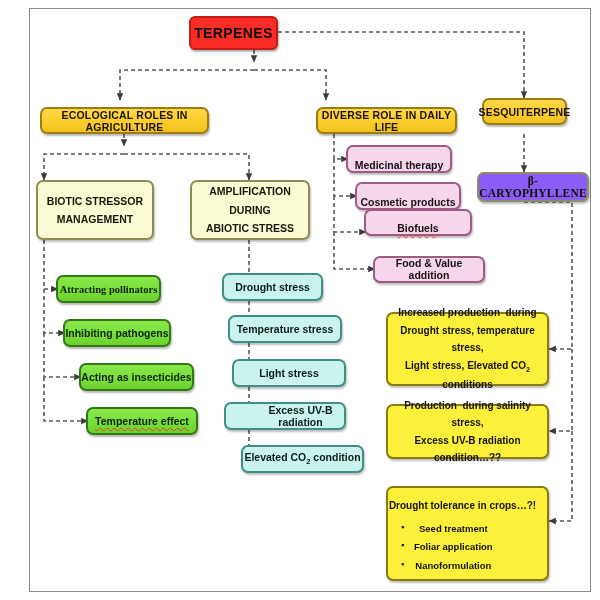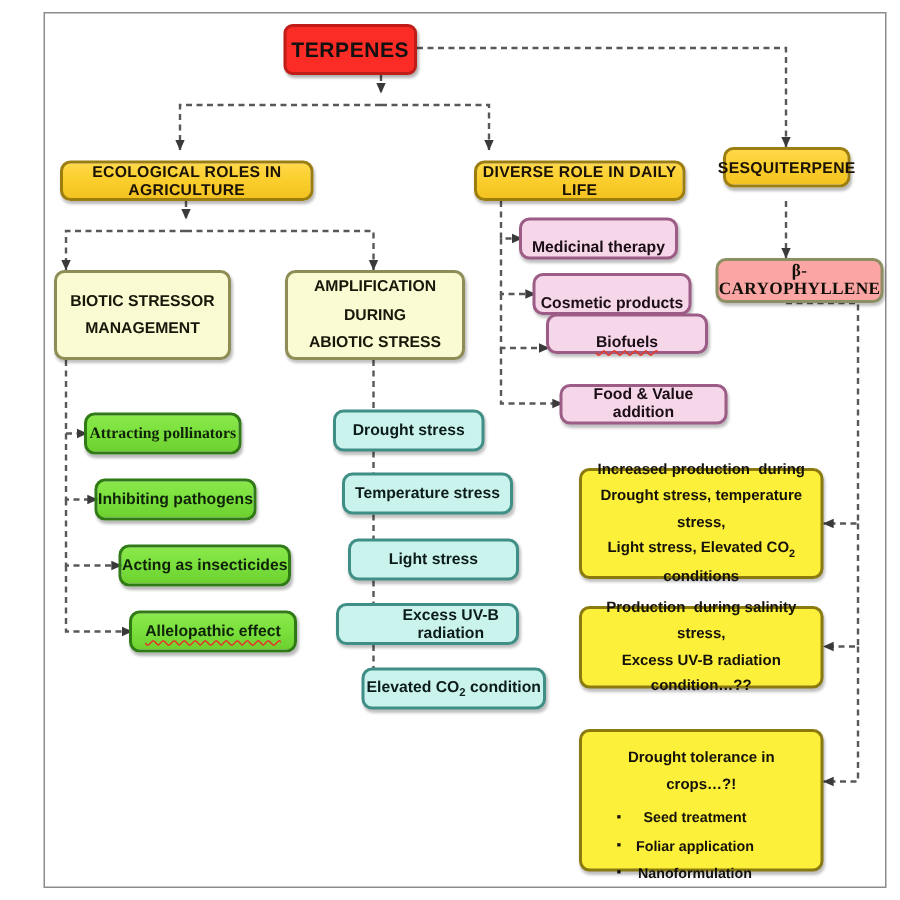--- a/index.html
+++ b/index.html
@@ -39,21 +39,21 @@
     box-shadow:1px 2px 2px rgba(0,0,0,.28);
   }
   
   .n-cream{
     background:#fbfbd3;border:2px solid #8d8d55;color:#17170a;font-size:10.5px;
     line-height:1.65;
     box-shadow:1px 2px 2px rgba(0,0,0,.25);
   }
   
   .n-ivory{
-    background:#fca5a5;border:2px solid #8e8e63;color:#101008;
+    background:#8b5cf6;border:2px solid #8e8e63;color:#101008;
     font-family:"Liberation Serif",serif;font-size:11.5px;letter-spacing:.2px;
     box-shadow:1px 2px 2px rgba(0,0,0,.25);
   }
   
   .n-green{
     background:linear-gradient(180deg,#8ae84a 0%,#79e03c 50%,#6ed02f 100%);
     border:2px solid #2f7a15;color:#10230a;font-size:10.5px;
     box-shadow:1px 2px 2px rgba(0,0,0,.28);
   }
   
@@ -66,21 +66,21 @@
   .n-cyan{
     background:#caf3ee;border:2px solid #3f8f86;color:#0b1c1a;font-size:10.5px;
     box-shadow:1px 2px 2px rgba(0,0,0,.25);
   }
   
   .n-yellow{
     background:#fdf03a;border:2px solid #8a7a10;color:#14120a;font-size:10px;
     line-height:1.75;
     box-shadow:1px 2px 2px rgba(0,0,0,.25);
   }
-  .n-yellow.bullets{align-items:flex-start;justify-content:flex-start;padding:9px 10px 6px 10px;}
+  .n-yellow.bullets{align-items:flex-start;justify-content:flex-start;padding:9px 10px 6px 0;}
   .n-yellow .hd{width:100%;text-align:center;margin-bottom:5px;font-size:10px;}
   .n-yellow ul{margin:0;padding-left:26px;text-align:center;}
   .n-yellow li{font-size:9.5px;line-height:1.95;list-style:none;position:relative;}
   .n-yellow li:before{content:"\25AA";position:absolute;left:-13px;top:-1px;font-size:9px;}
 
   .misspell{
     text-decoration:underline wavy #e03b2c;
     text-decoration-thickness:1px;
     text-underline-offset:2px;
   }
@@ -170,21 +170,21 @@
   <div class="node n-green" style="left:56px;top:275px;width:105px;height:28px;font-family:Liberation Serif, serif;">
     <span>Attracting pollinators</span>
   </div>
   <div class="node n-green" style="left:63px;top:319px;width:108px;height:28px;">
     <span>Inhibiting pathogens</span>
   </div>
   <div class="node n-green" style="left:79px;top:363px;width:115px;height:28px;">
     <span>Acting as insecticides</span>
   </div>
   <div class="node n-green" style="left:86px;top:407px;width:112px;height:28px;">
-    <span class="misspell">Allelopathic effect</span>
+    <span class="misspell">Temperature effect</span>
   </div>
 
   <div class="node n-cyan" style="left:222px;top:273px;width:101px;height:28px;">
     <span>Drought stress</span>
   </div>
   <div class="node n-cyan" style="left:228px;top:315px;width:114px;height:28px;">
     <span>Temperature stress</span>
   </div>
   <div class="node n-cyan" style="left:232px;top:359px;width:114px;height:28px;">
     <span>Light stress</span>

